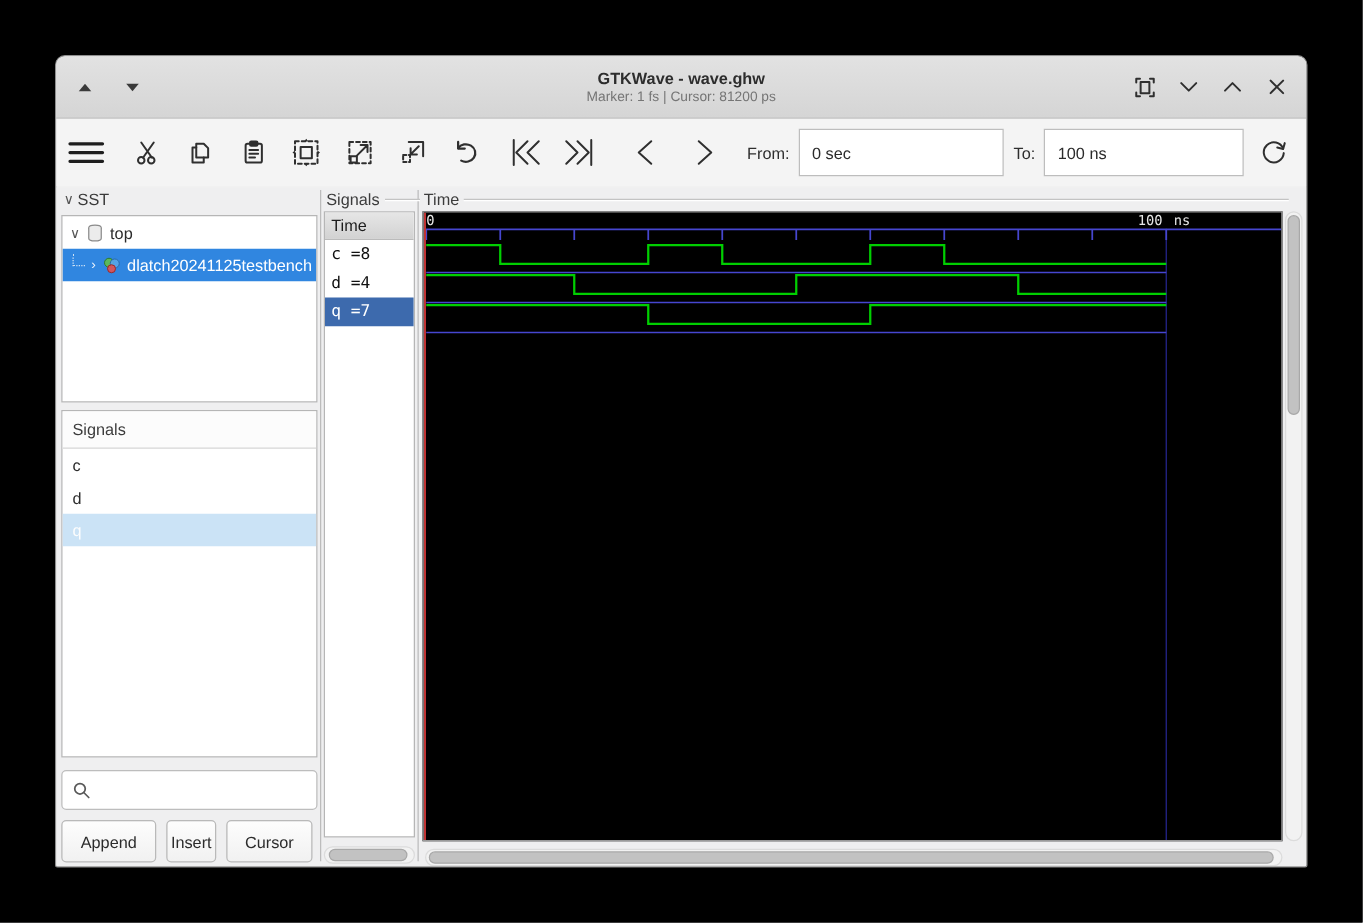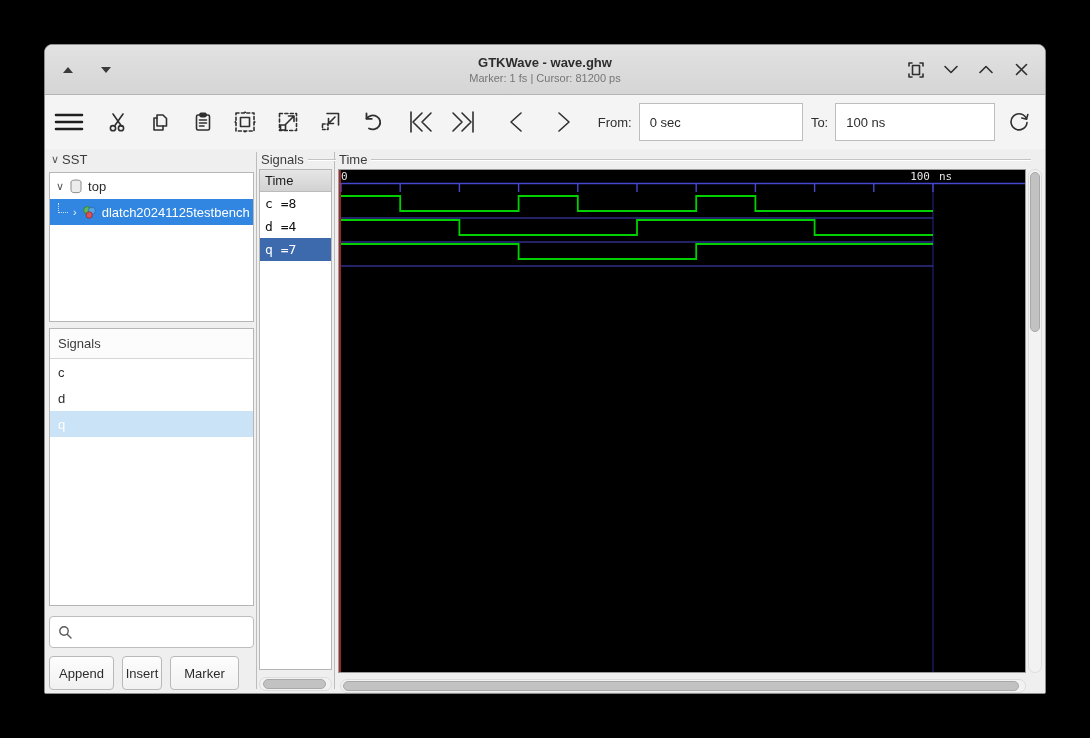--- a/index.html
+++ b/index.html
@@ -45,21 +45,21 @@
   .slist-head { height:30px; border-bottom:1px solid #d6d6d6; display:flex; align-items:center; padding-left:8px;
                 font-size:13px; color:#3c3c3c; background:#fcfcfc; }
   .slist-row { height:26px; display:flex; align-items:center; padding-left:8px; font-size:13px; color:#2b2b2b; }
   .slist-row.sel { background:#cbe3f6; color:#fdfdfd; }
 
   .search { position:absolute; left:4px; top:466px; width:205px; height:32px; background:#fff; border:1px solid #bdbdbd;
             border-radius:4px; display:flex; align-items:center; padding-left:8px; }
   .btn-row { position:absolute; left:4px; top:506px; width:205px; display:flex; gap:8px; }
   .pbtn { height:34px; background:linear-gradient(#fdfdfd,#f1f1f1); border:1px solid #b9b9b9; border-radius:4px;
           font-size:13px; color:#2c2c2c; display:flex; align-items:center; justify-content:center; font-family:"Liberation Sans",sans-serif; }
-  .pbtn.b1{width:65px;} .pbtn.b2{width:40px;} .pbtn.b3{width:69px;}
+  .pbtn.b1{width:76px;} .pbtn.b2{width:40px;} .pbtn.b3{width:69px;}
 
   
   .frame-cap { position:absolute; top:2px; display:flex; align-items:center; font-size:13px; color:#3c3c3c; }
   .frame-cap .line { height:1px; background:#c3c3c3; box-shadow:0 1px 0 #fff; margin-left:4px; }
 
   
   .names { position:absolute; left:214px; top:19px; width:73px; height:501px; background:#fff; border:1px solid #b6b6b6; overflow:hidden; }
   .time-head { height:22px; background:linear-gradient(#e6e6e6,#d2d2d2); border-bottom:1px solid #bbb;
                font-family:Liberation Sans, sans-serif; font-size:13px; color:#1c1c1c; display:flex; align-items:center; padding-left:5px; }
   .name-row { height:23px; font-family:"DejaVu Sans Mono",monospace; font-size:13px; color:#111;
@@ -255,21 +255,21 @@
       <svg width="15" height="15" viewBox="0 0 15 15">
         <circle cx="6" cy="6" r="4.2" fill="none" stroke="#5a5a5a" stroke-width="1.4"></circle>
         <path d="M9.2 9.2 L13 13" stroke="#5a5a5a" stroke-width="1.4" stroke-linecap="round"></path>
       </svg>
       <span></span>
     </div>
 
     <div class="btn-row">
       <div class="pbtn b1">Append</div>
       <div class="pbtn b2">Insert</div>
-      <div class="pbtn b3">Marker</div>
+      <div class="pbtn b3">Cursor</div>
     </div>
 
     <div class="frame-cap" style="left:216px;">
       <span>Signals</span>
       <span class="line" style="width:28px;"></span>
     </div>
     <div class="names">
       <div class="time-head">Time</div>
       <div class="name-row">c =8</div>
       <div class="name-row">d =4</div>

